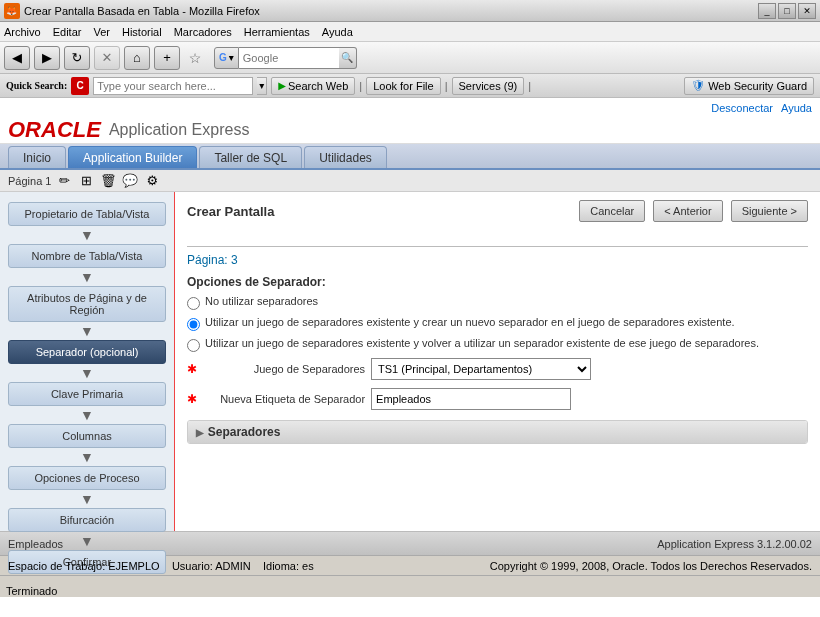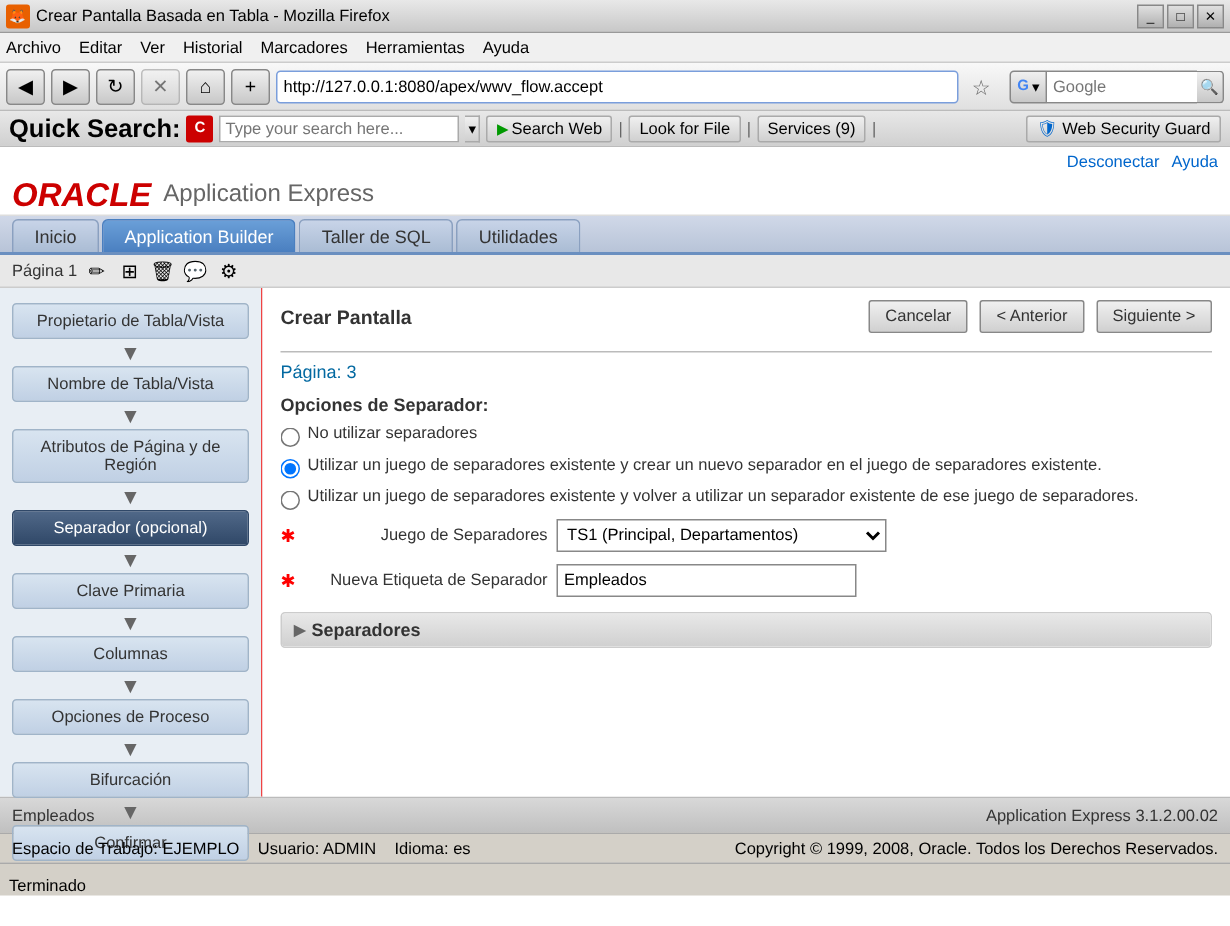--- a/index.html
+++ b/index.html
@@ -100,21 +100,21 @@
     
     #quicksearch {
       background: linear-gradient(to bottom, #e8e8e8, #d0d0d0);
       height: 24px;
       display: flex;
       align-items: center;
       padding: 0 6px;
       border-bottom: 1px solid #bbb;
       gap: 4px;
     }
-    #qs-label { font-size: 17px; color: #000; font-weight: bold; }
+    #qs-label { font-size: 10px; color: #000; font-weight: bold; font-family: Liberation Serif, serif; }
     #qs-icon { width: 18px; height: 18px; background: #cc0000; border-radius: 2px; color: white; font-size: 10px; font-weight: bold; display: flex; align-items: center; justify-content: center; }
     #qs-input {
       width: 160px; height: 18px;
       border: 1px solid #aaa;
       font-size: 11px;
       padding: 0 3px;
     }
     .qs-dropdown {
       height: 18px;
       background: linear-gradient(to bottom, #f0f0f0, #d0d0d0);
@@ -251,21 +251,21 @@
       flex: 1;
       padding: 8px 12px;
       overflow-y: auto;
       background: white;
     }
 
     
     #panel-header {
       display: flex;
       align-items: center;
-      margin-bottom: 12px;
+      margin-bottom: 24px;
       gap: 8px;
     }
     #panel-title { font-size: 13px; font-weight: bold; color: #333; flex: 1; }
     .action-btn {
       height: 22px;
       padding: 0 10px;
       border: 1px solid #888;
       border-radius: 2px;
       background: linear-gradient(to bottom, #f0f0f0, #d0d0d0);
       cursor: pointer;
@@ -379,21 +379,20 @@
   <span class="menu-item">Ayuda</span>
 </div>
 
 <div id="toolbar">
   <button class="nav-btn">◀</button>
   <button class="nav-btn">▶</button>
   <button class="nav-btn">↻</button>
   <button class="nav-btn disabled">✕</button>
   <button class="nav-btn">⌂</button>
   <button class="nav-btn">+</button>
-  <input id="address-bar" type="text" value="http://127.0.0.1:8080/apex/wwv_flow.accept" style="">
   <button class="star-btn">☆</button>
   <div style="display:flex; align-items:center; margin-left:4px;">
     <div id="search-engine-btn">
       <span style="color:#4285f4; font-weight:bold; font-size:10px;">G</span>
       <span>▾</span>
     </div>
     <input id="search-input" type="text" placeholder="Google" style="">
     <div id="search-go">🔍</div>
   </div>
 </div>

